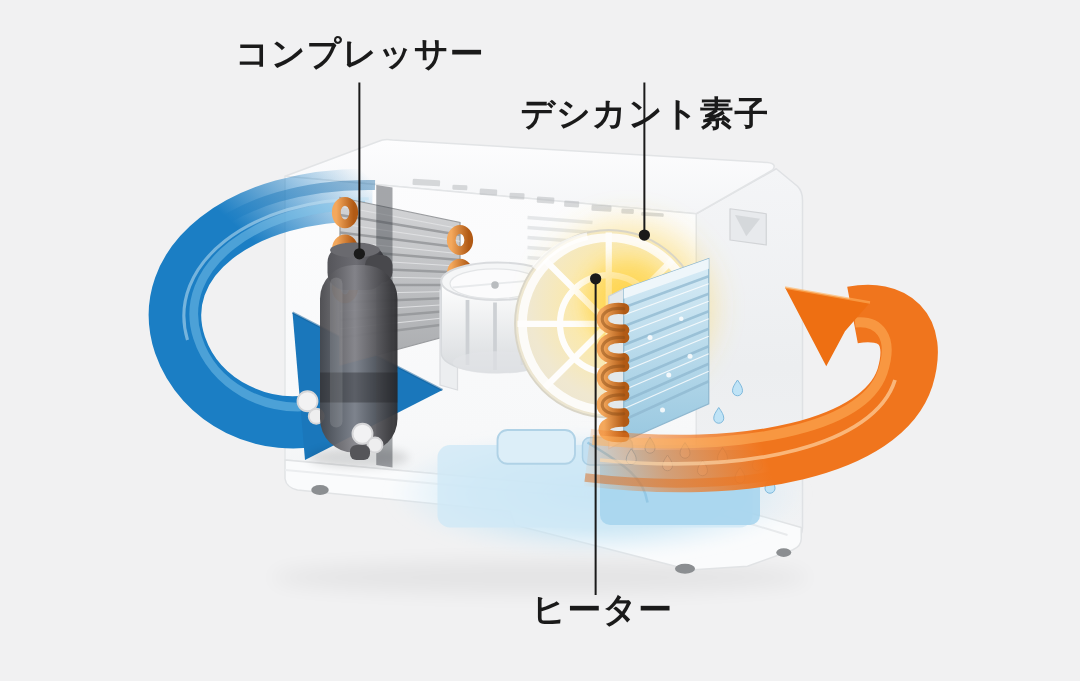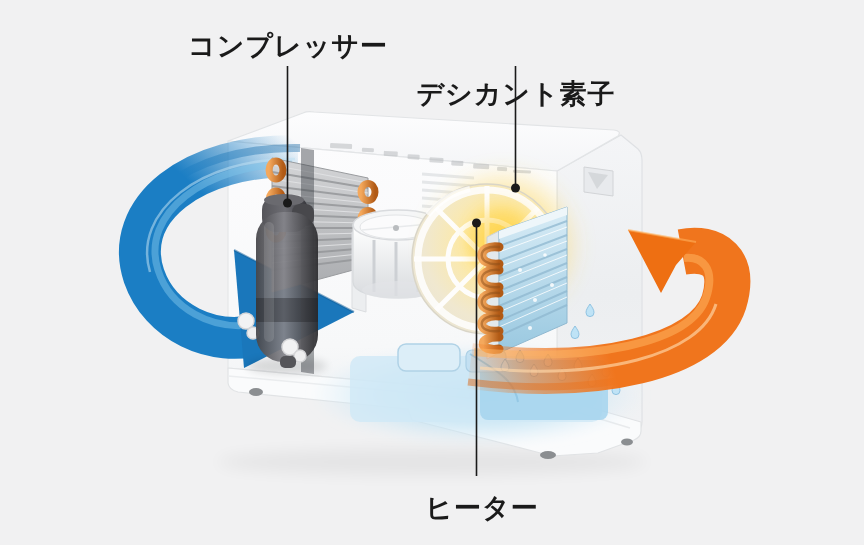--- a/index.html
+++ b/index.html
@@ -12,27 +12,27 @@
   }
   html,body{margin:0;padding:0;}
   body{background:var(--background-color);font-family:"DejaVu Sans",sans-serif;}
   .stage{
     position:relative;width:864px;height:545px;overflow:hidden;
     background:var(--background-color);
   }
   .stage svg{position:absolute;left:0;top:0;}
   .label{
     position:absolute;transform:translateX(-50%);
-    font-family:Liberation Serif, serif;
+    font-family:Liberation Mono, monospace;
     font-size:27px;font-weight:600;letter-spacing:1px;
     color:var(--label-text);white-space:nowrap;line-height:1;
   }
   .label-compressor{left:288px;top:33px;}
   .label-desiccant{left:516px;top:33px;margin-top:48px;}
-  .label-heater{left:482px;top:495px;}
+  .label-heater{left:482px;top:478px;}
 </style>
 </head>
 <body>
 
 <div class="stage">
 
 <svg width="864" height="545" viewBox="0 0 864 545">
   <defs>
     <filter id="blur4" x="-40%" y="-40%" width="180%" height="180%">
           <feGaussianBlur stdDeviation="4"></feGaussianBlur>

